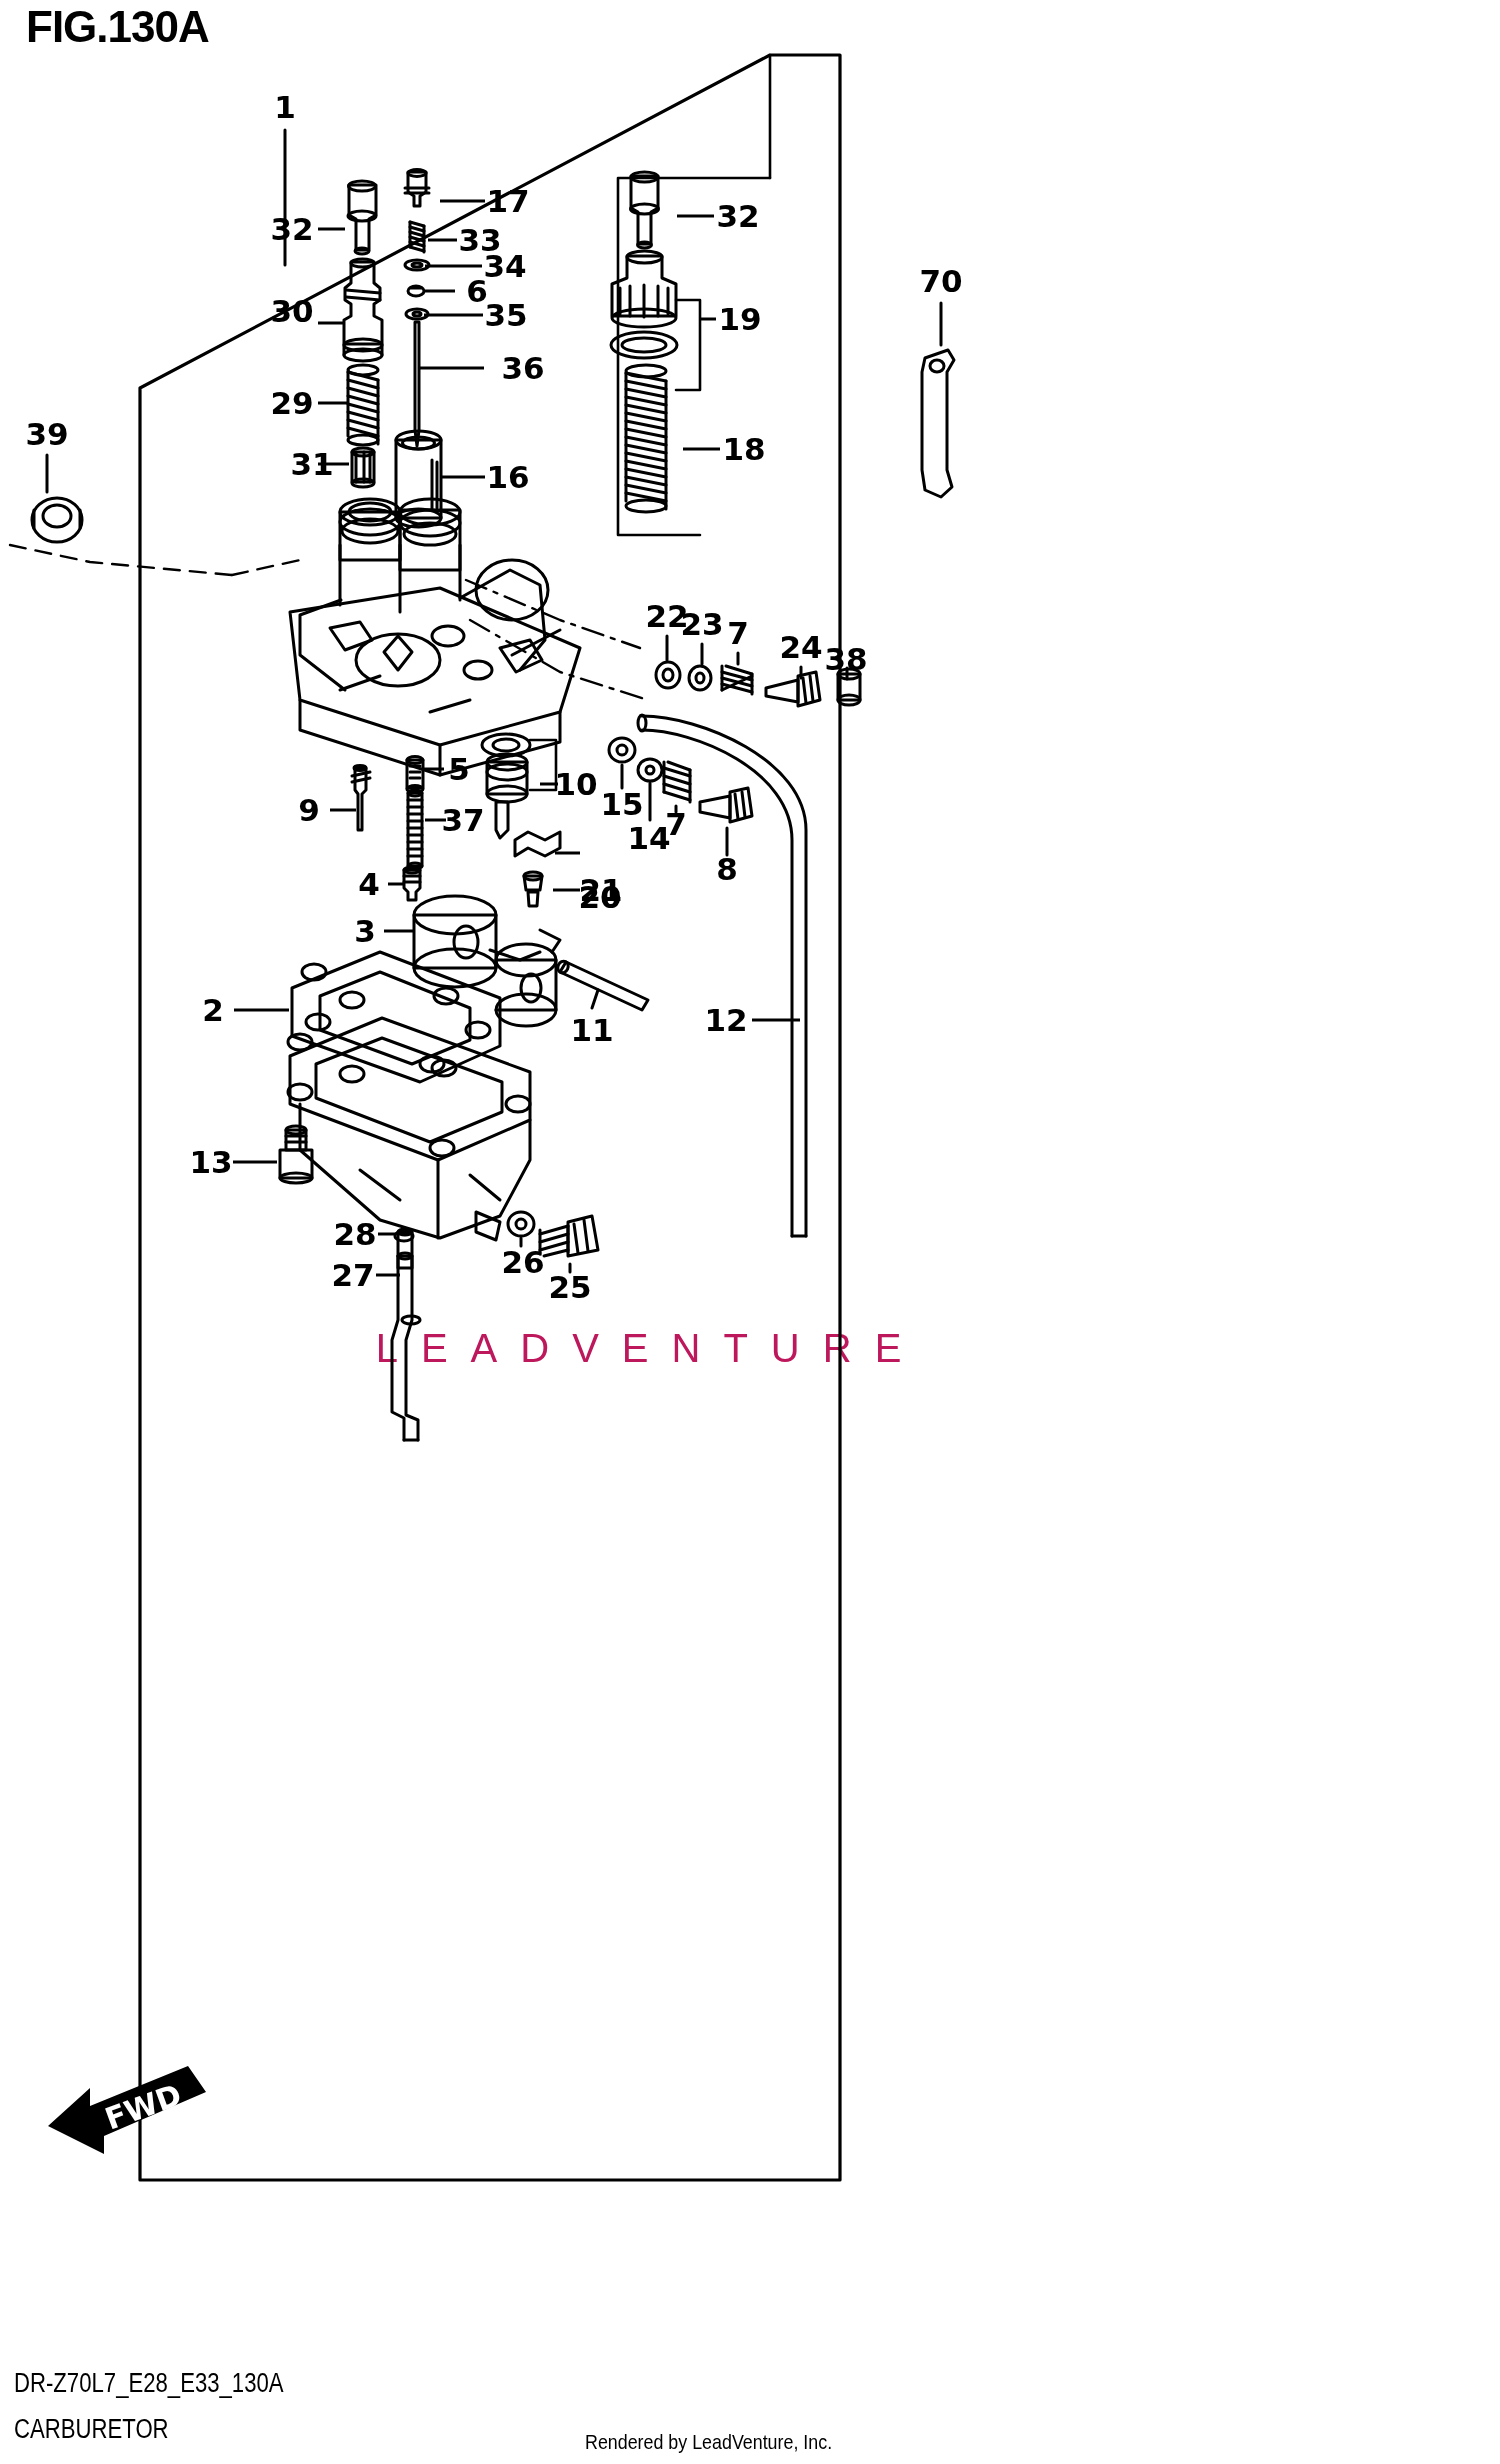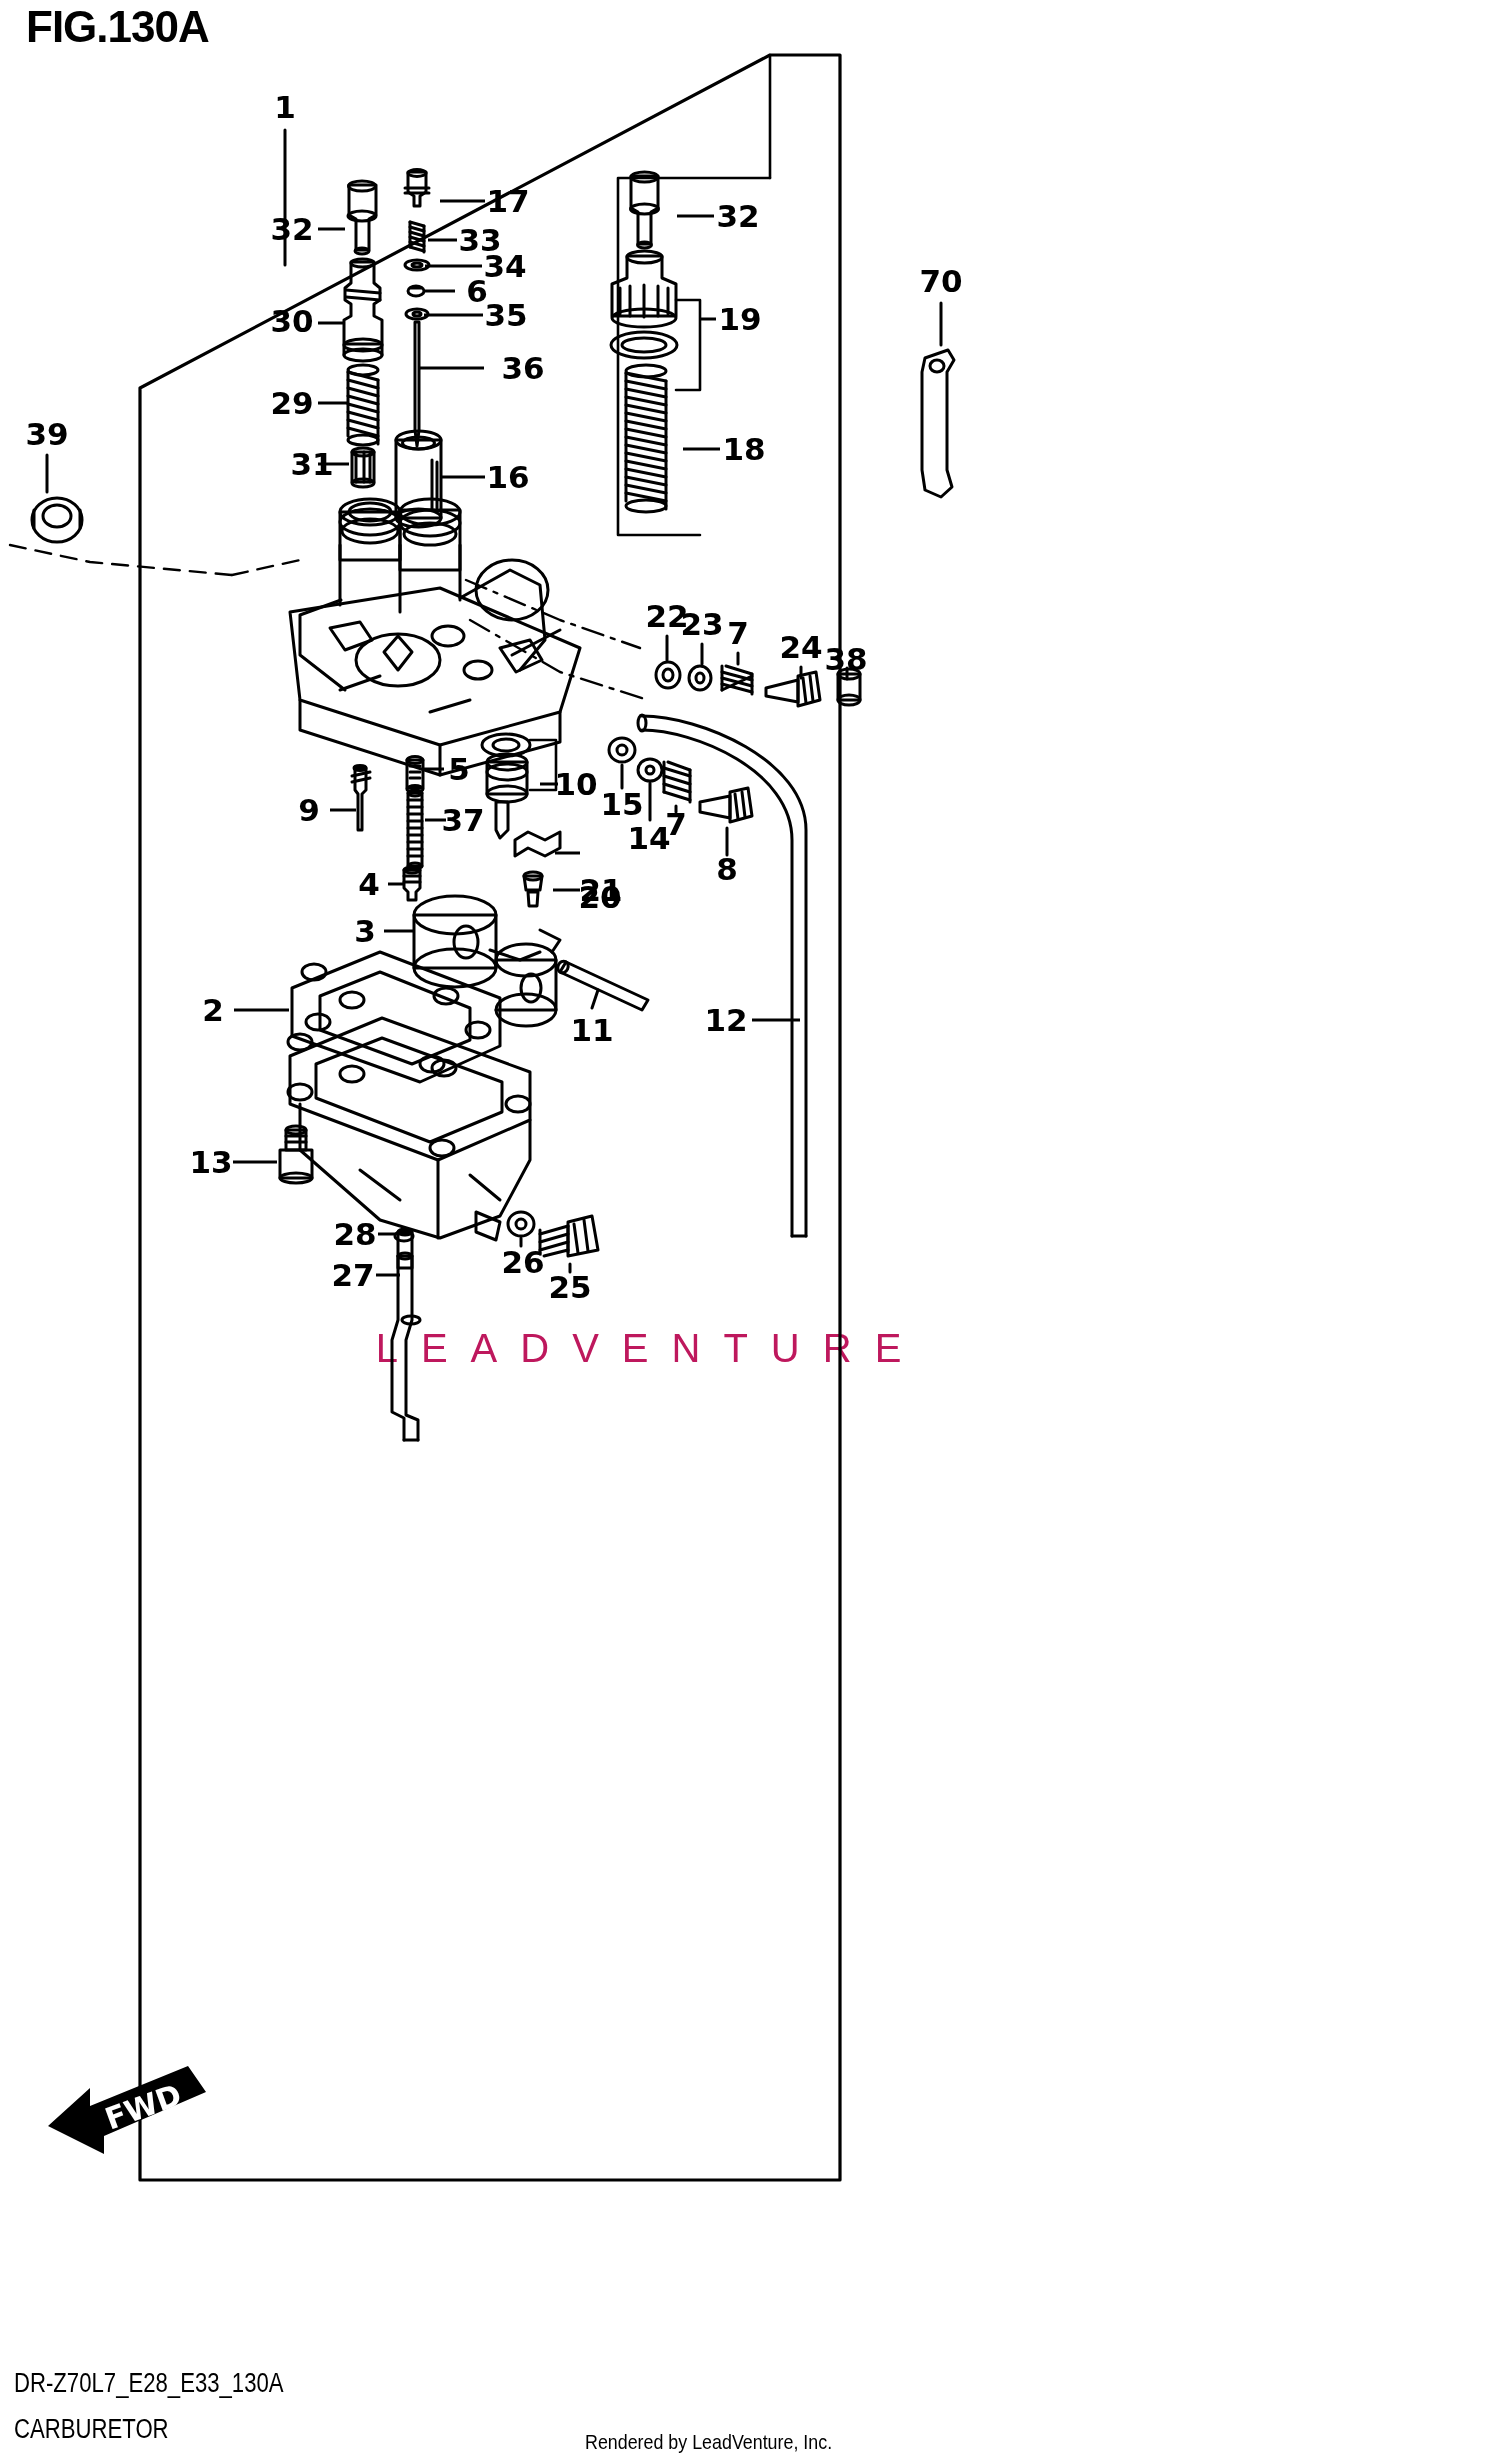--- a/index.html
+++ b/index.html
@@ -448,21 +448,21 @@
       <line x1="553" y1="890" x2="580" y2="890" stroke="#000" stroke-width="3"></line>
       <line x1="384" y1="931" x2="414" y2="931" stroke="#000" stroke-width="3"></line>
       <line x1="234" y1="1010" x2="289" y2="1010" stroke="#000" stroke-width="3"></line>
       <line x1="752" y1="1020" x2="800" y2="1020" stroke="#000" stroke-width="3"></line>
       <line x1="233" y1="1162" x2="277" y2="1162" stroke="#000" stroke-width="3"></line>
       <line x1="378" y1="1234" x2="396" y2="1234" stroke="#000" stroke-width="3"></line>
       <line x1="376" y1="1275" x2="400" y2="1275" stroke="#000" stroke-width="3"></line>
     </svg>
     <div class="callout" style="left: 285px; top: 107px;">1</div>
     <div class="callout" style="left: 292px; top: 229px;">32</div>
-    <div class="callout" style="left: 292px; top: 321px;">30</div>
+    <div class="callout" style="left: 292px; top: 311px;">30</div>
     <div class="callout" style="left: 292px; top: 403px;">29</div>
     <div class="callout" style="left: 292px; top: 464px; margin-left: 20px;">31</div>
     <div class="callout" style="left: 508px; top: 201px;">17</div>
     <div class="callout" style="left: 480px; top: 240px;">33</div>
     <div class="callout" style="left: 505px; top: 266px;">34</div>
     <div class="callout" style="left: 477px; top: 291px;">6</div>
     <div class="callout" style="left: 506px; top: 315px;">35</div>
     <div class="callout" style="left: 507px; top: 368px; margin-left: 16px;">36</div>
     <div class="callout" style="left: 508px; top: 477px;">16</div>
     <div class="callout" style="left: 47px; top: 434px;">39</div>

